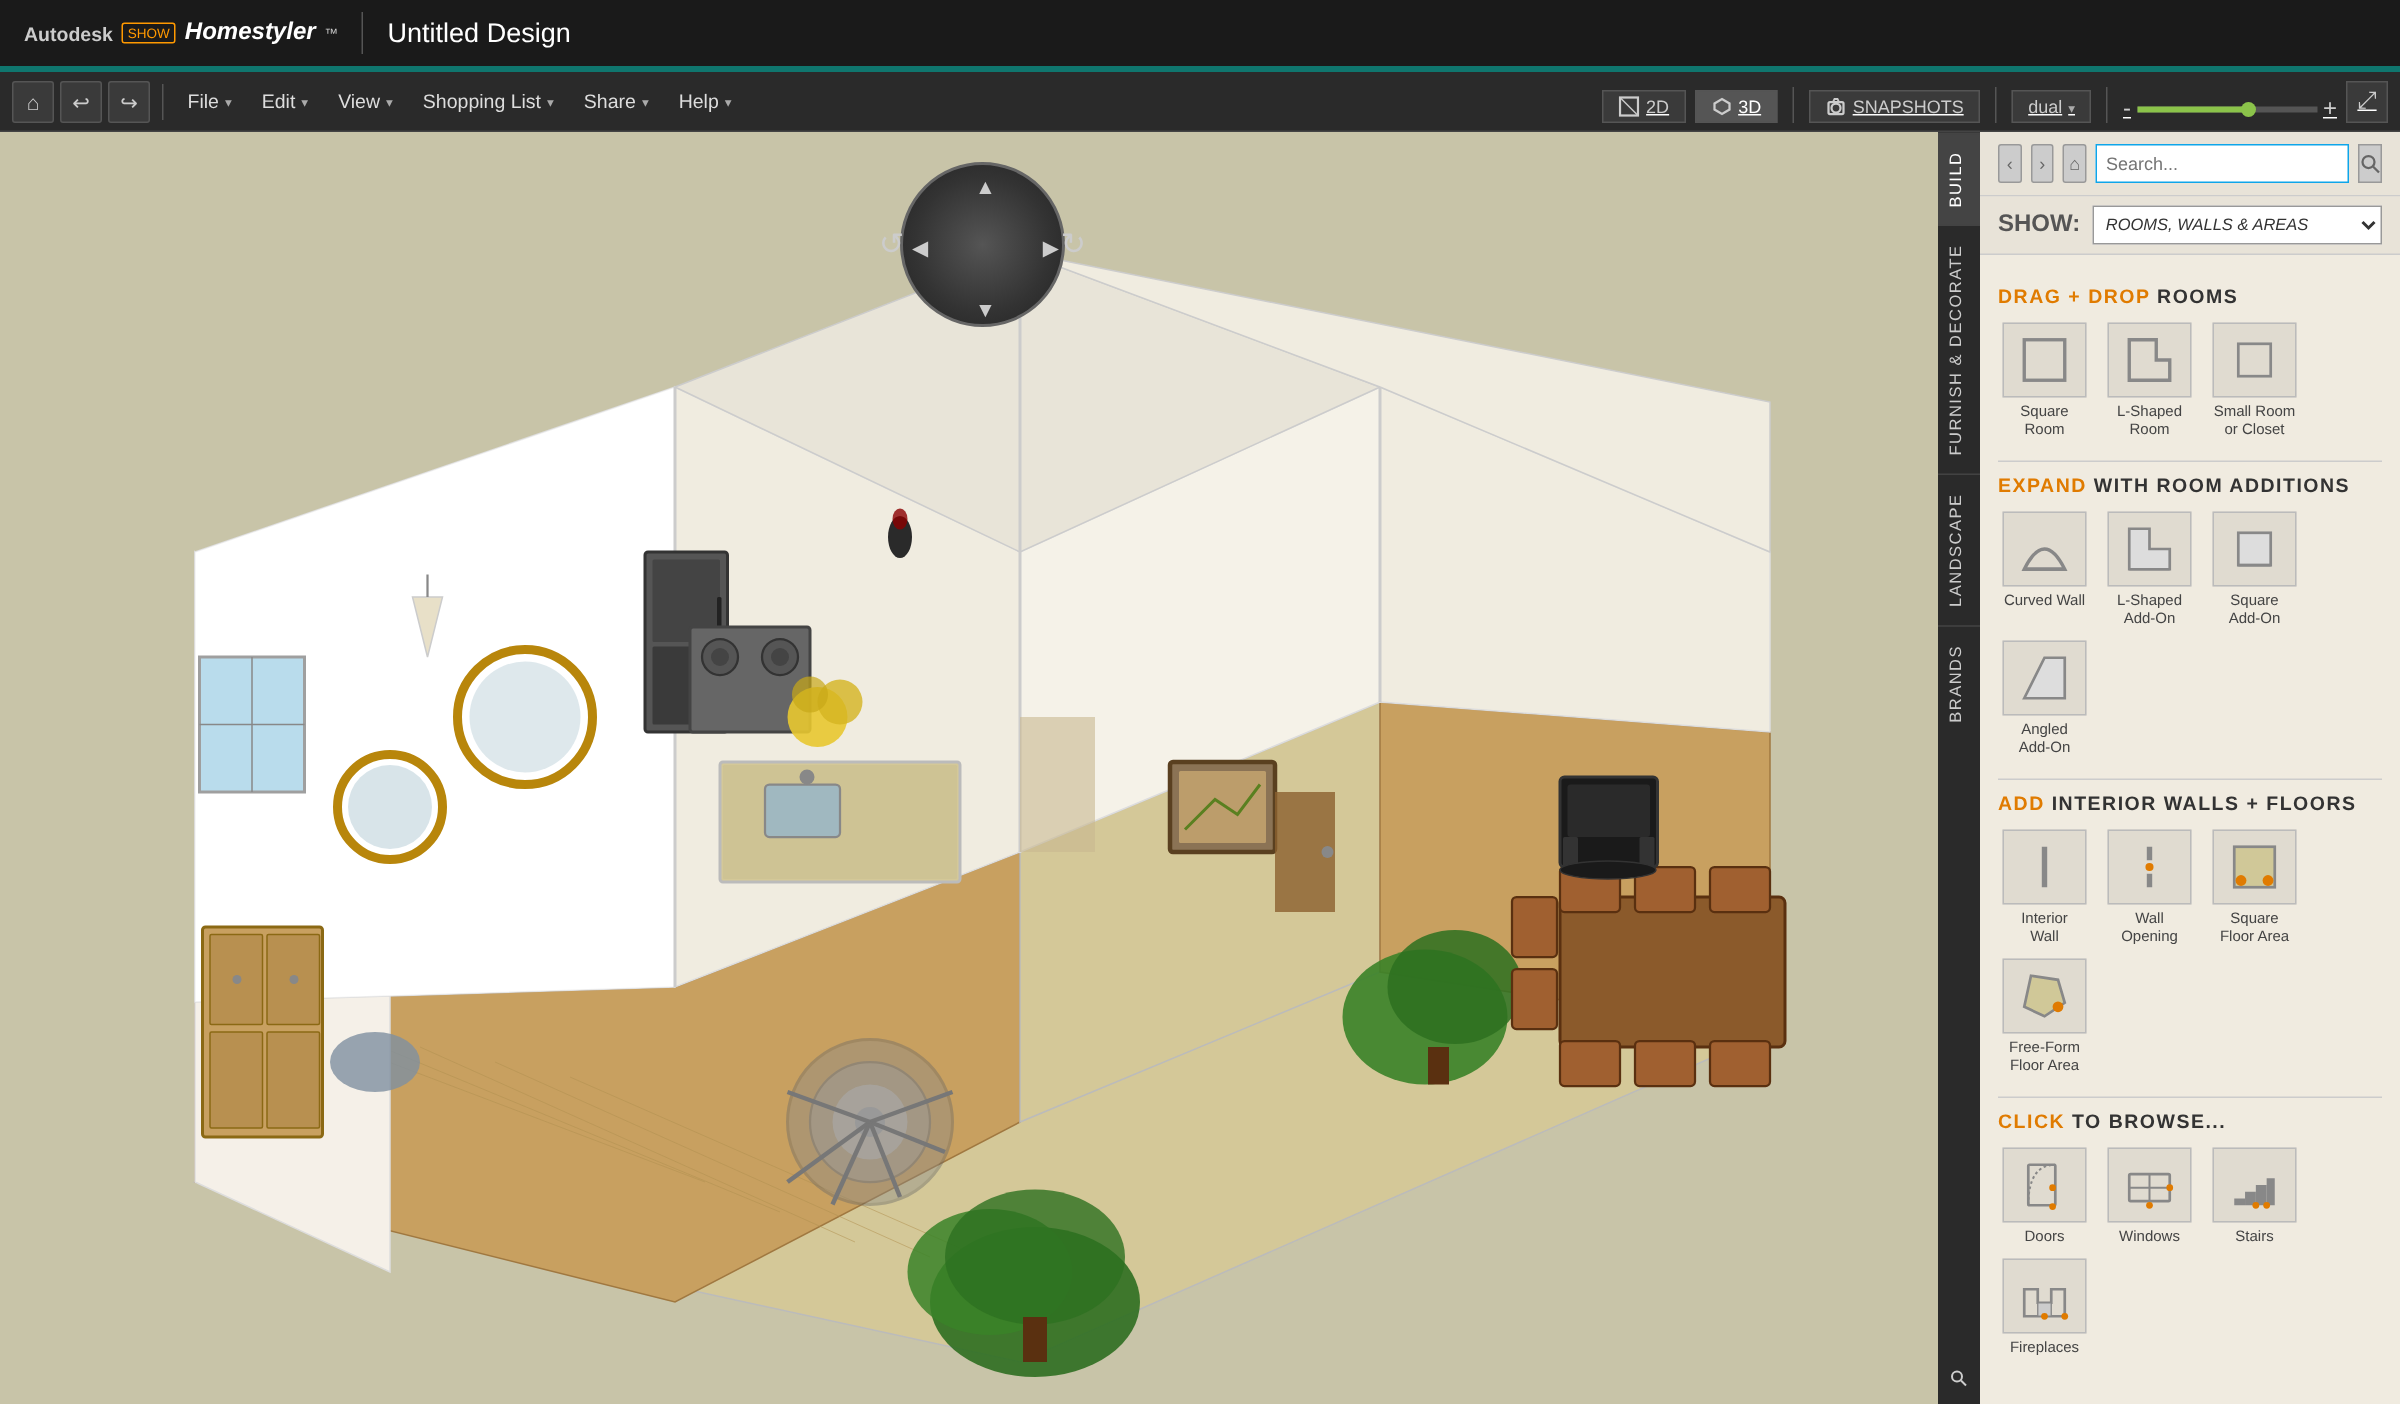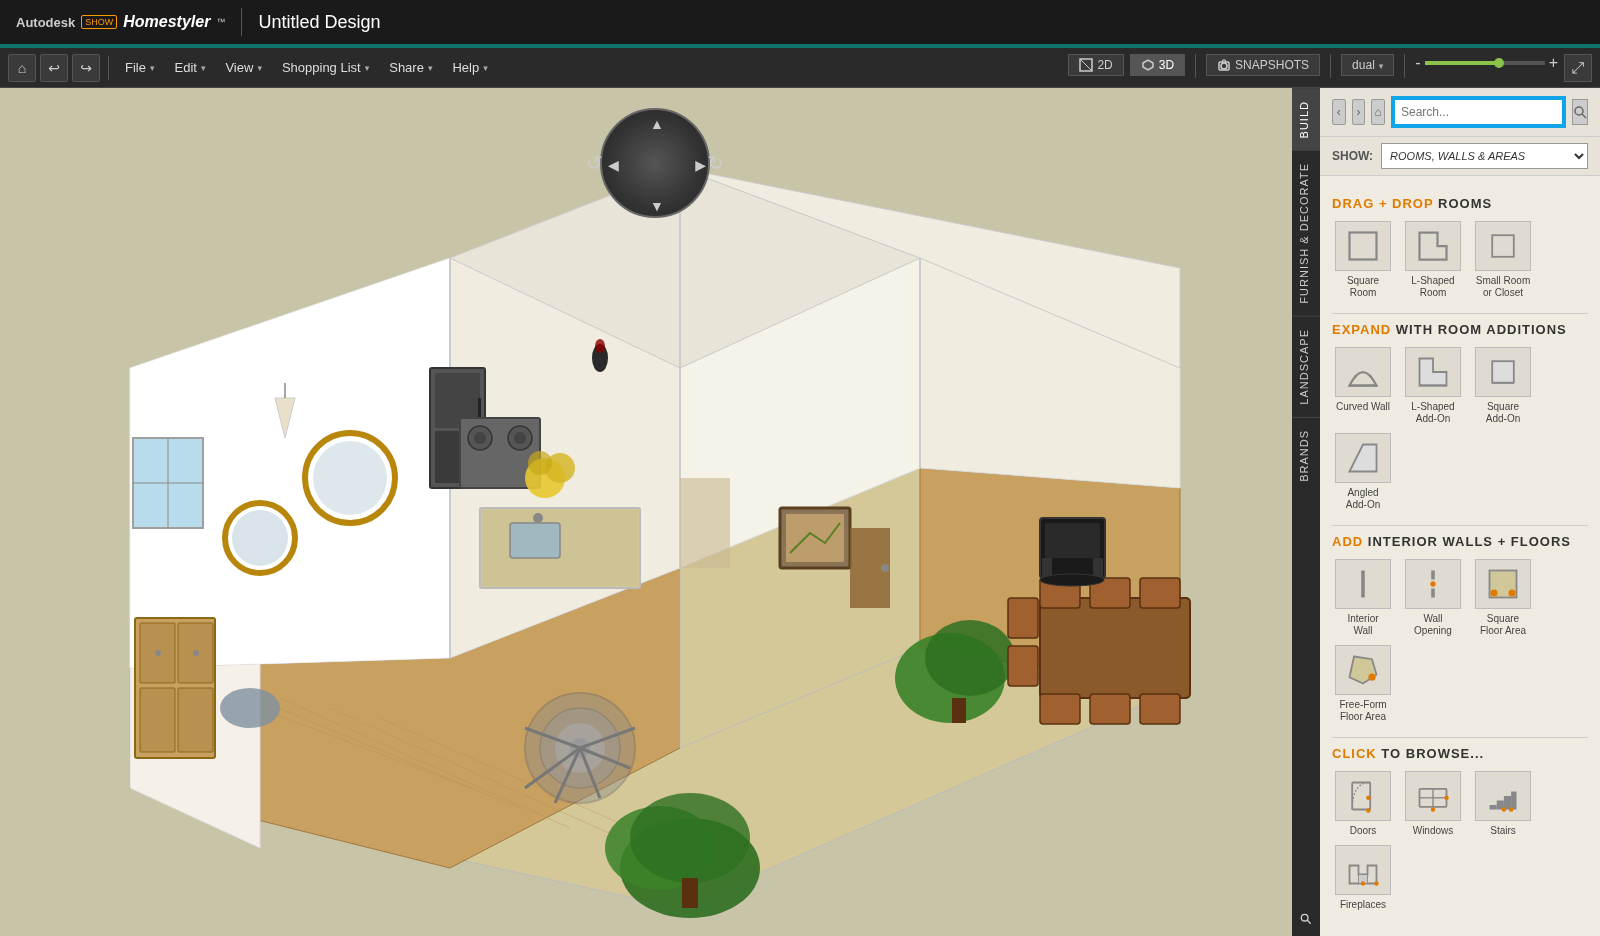--- a/index.html
+++ b/index.html
@@ -43,21 +43,21 @@
       color: #ccc; font-size: 14px;
       display: flex; align-items: center; justify-content: center;
       cursor: pointer; border-radius: 2px;
     }
     .toolbar-divider { width: 1px; height: 24px; background: #555; margin: 0 4px; }
     .toolbar-menu-item {
       font-size: 13px; color: #ddd; cursor: pointer; padding: 4px 8px;
       display: flex; align-items: center; gap: 4px;
     }
     .chevron { font-size: 9px; color: #aaa; }
-    #toolbar-right { margin-left: auto; display: flex; align-items: flex-start; gap: 6px; }
+    #toolbar-right { margin-left: auto; display: flex; align-items: flex-end; gap: 6px; text-decoration: underline; }
     .view-btn {
       background: #3a3a3a; border: 1px solid #555; color: #ccc;
       padding: 3px 10px; font-size: 12px; cursor: pointer;
       display: flex; align-items: center; gap: 4px;
     }
     .view-btn.active { background: #555; color: #fff; }
     #snapshots-btn {
       background: #3a3a3a; border: 1px solid #555; color: #ccc;
       padding: 3px 10px; font-size: 12px; cursor: pointer;
       display: flex; align-items: center; gap: 4px;
@@ -174,38 +174,38 @@
     }
     .panel-nav-btn {
       width: 26px; height: 26px;
       background: #ccc; border: 1px solid #999;
       color: #666; font-size: 12px;
       display: flex; align-items: center; justify-content: center;
       cursor: pointer; border-radius: 2px;
     }
     #panel-search {
       flex: 1; height: 26px;
-      border: 4px solid #0ea5e9; background: #fff;
+      border: 1px solid #0ea5e9; background: #fff;
       padding: 12px 6px; font-size: 12px;
     }
     #panel-search-btn {
       width: 26px; height: 26px;
       background: #ccc; border: 1px solid #999;
       display: flex; align-items: center; justify-content: center;
       cursor: pointer;
     }
 
     
     #show-row {
       display: flex; align-items: center; gap: 8px;
       padding: 6px 12px;
       background: #e8e3d8;
       border-bottom: 1px solid #ccc;
     }
-    #show-label { font-size: 12px; color: #555; font-weight: bold; }
+    #show-label { font-size: 16px; color: #555; font-weight: bold; }
     #show-select {
       flex: 1; height: 26px;
       background: #fff; border: 1px solid #999;
       font-size: 11px; color: #333; padding: 0 4px;
       cursor: pointer;
       font-style: italic;
     }
 
     
     #panel-content {

